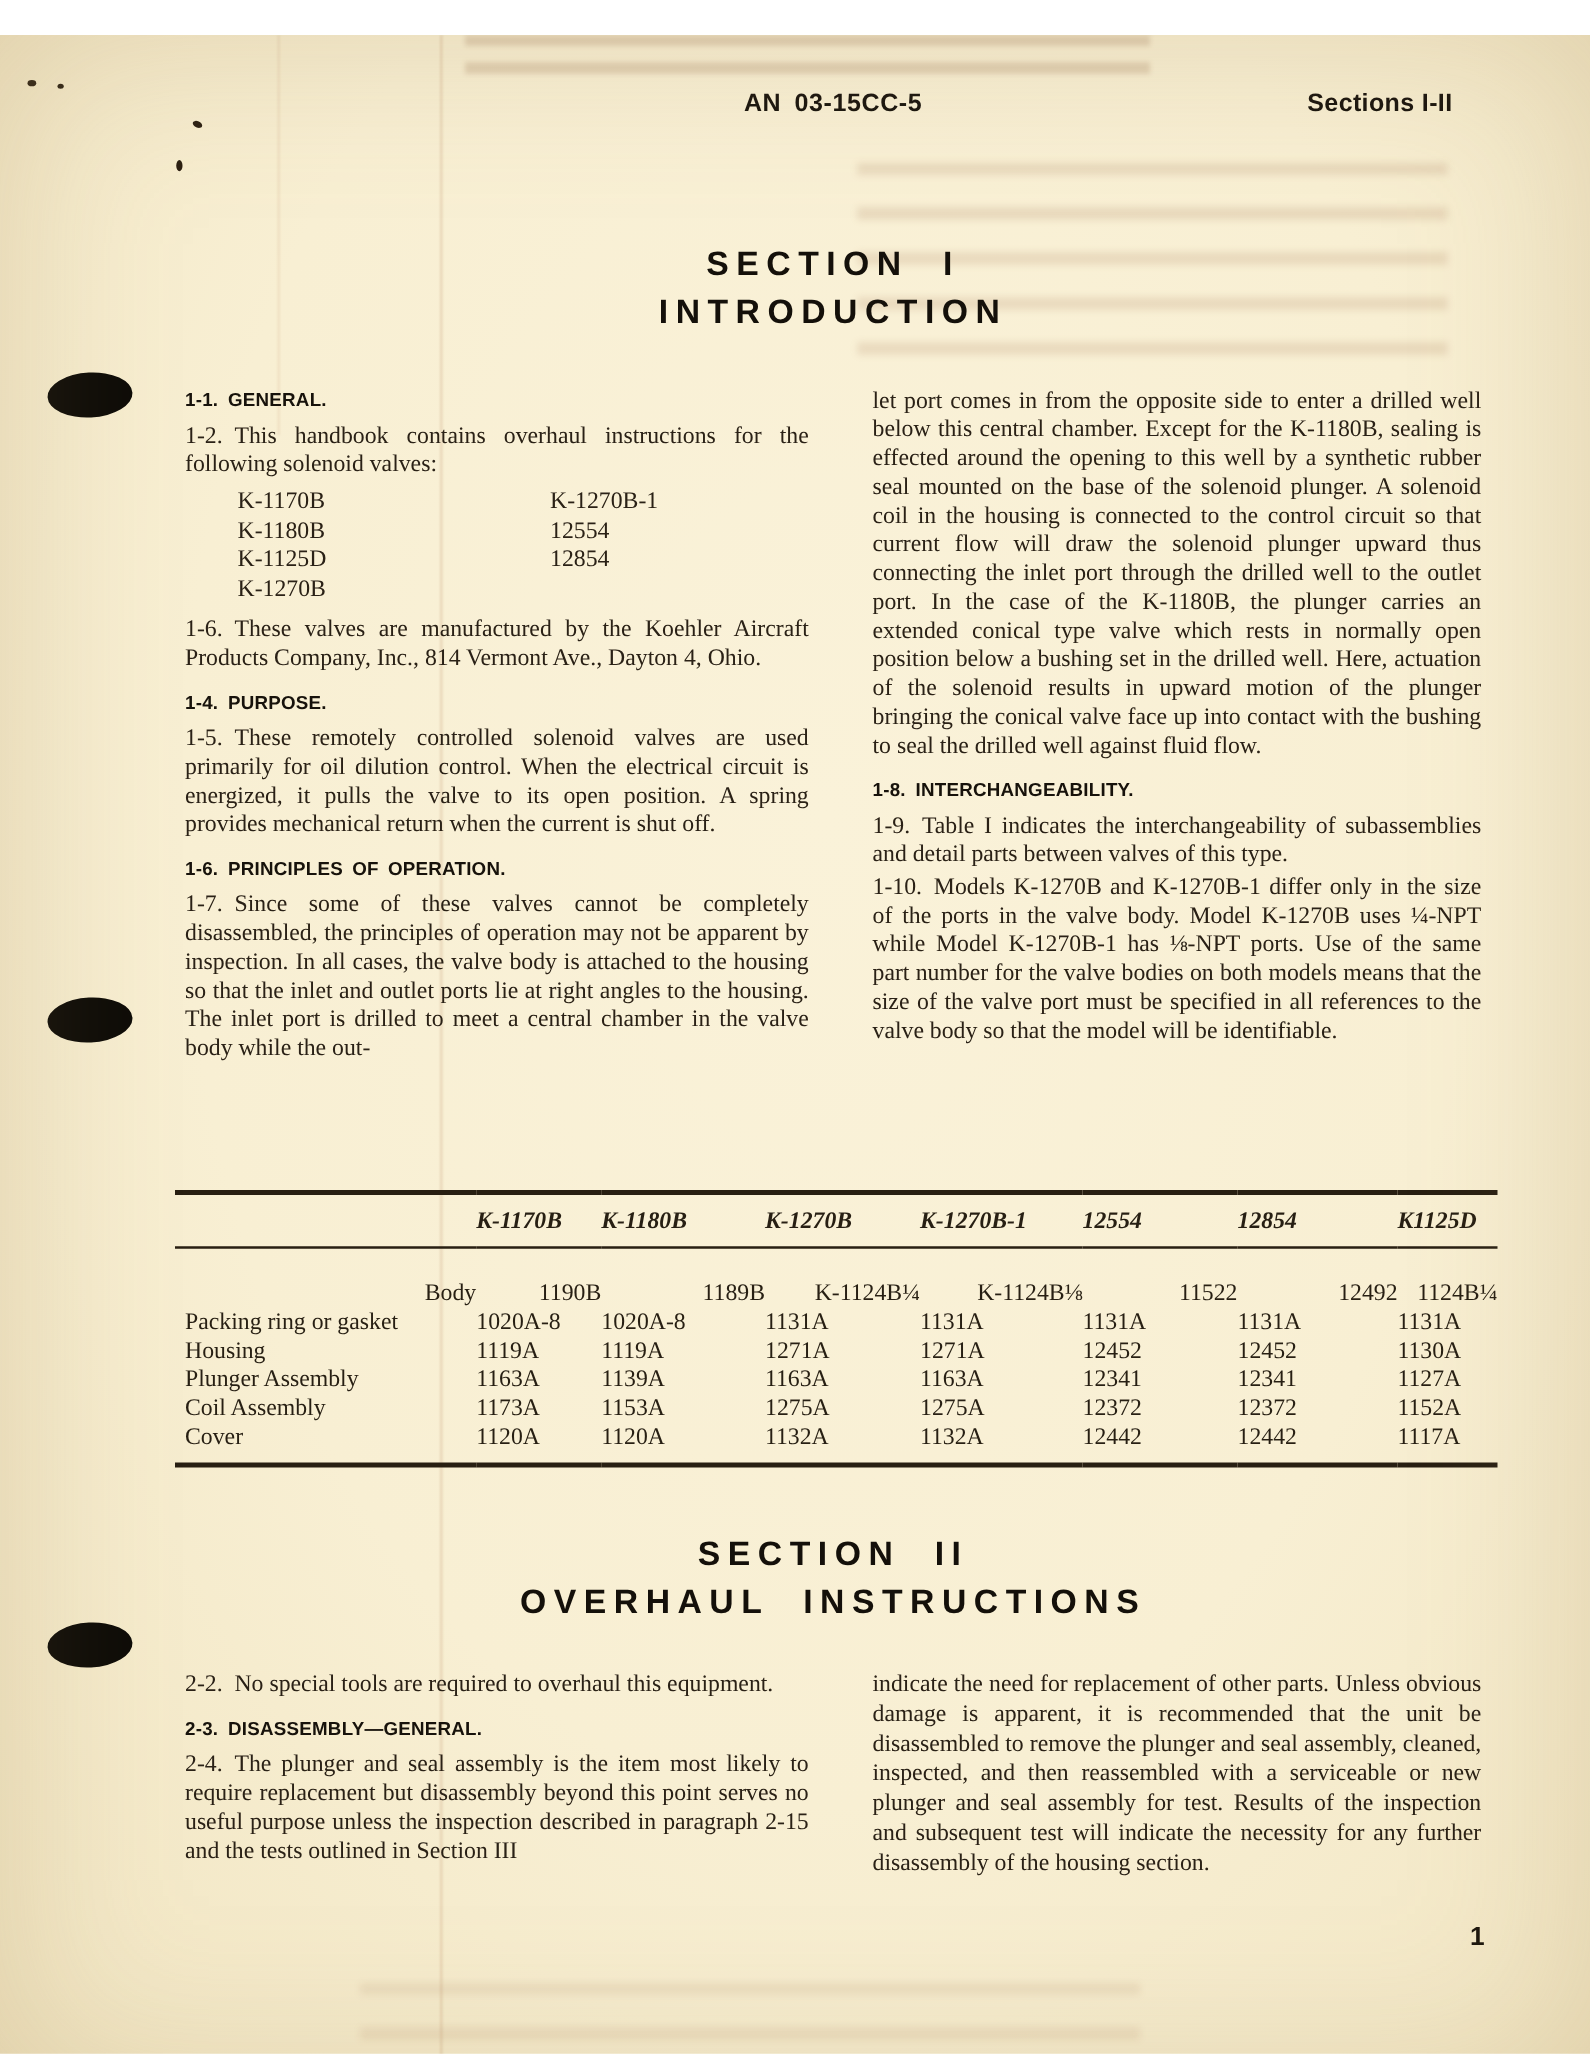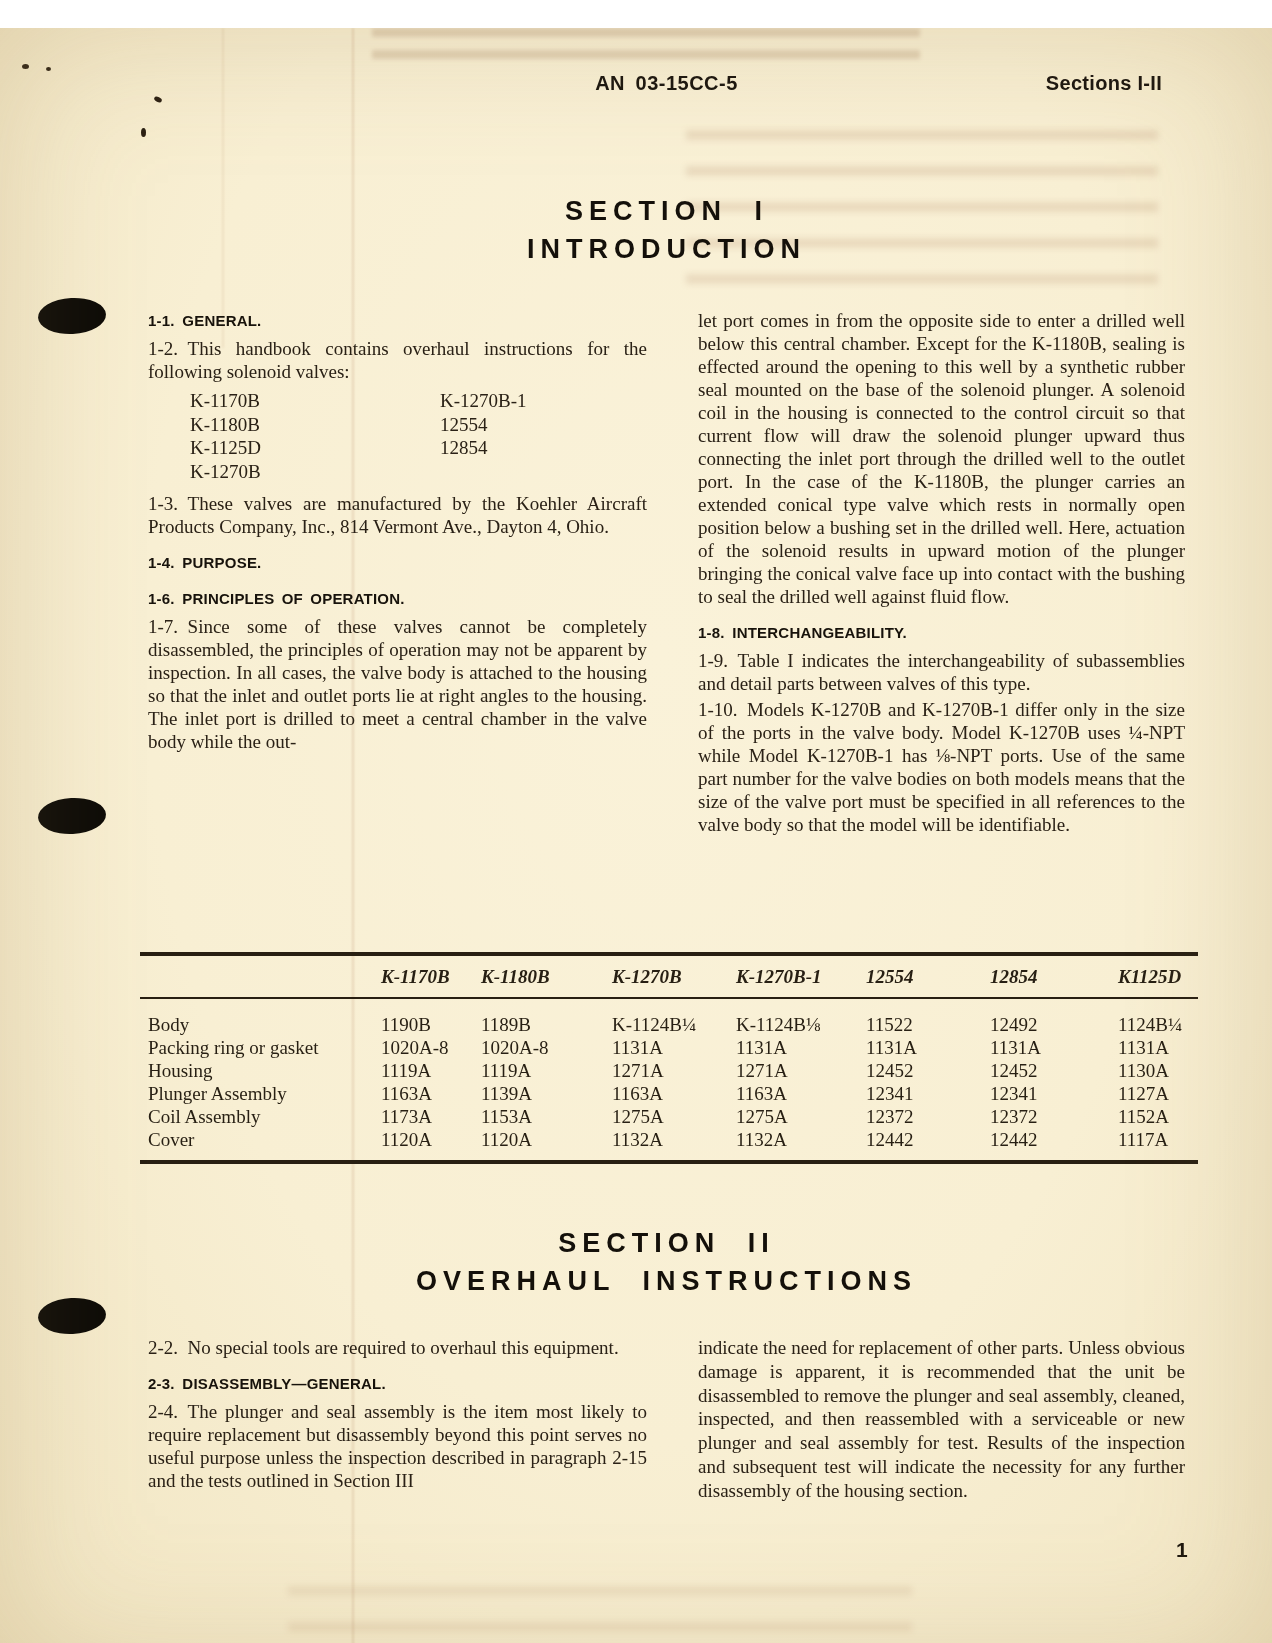--- a/index.html
+++ b/index.html
@@ -60,21 +60,21 @@
     font-family:"Liberation Sans", sans-serif; font-weight:700; font-size:20px;
     letter-spacing:2px; word-spacing:8px; color:#14100a; }
   #table1 { position:absolute; left:140px; top:924px; width:1058px;
     border-collapse:collapse; table-layout:fixed; font-size:19px; color:#271f13;
     border-top:4px solid #281f12; }
   #table1 thead tr { height:44px; }
   #table1 th { text-align:left; vertical-align:middle; padding:0;
     font-style:italic; font-weight:700; font-size:19px;
     border-bottom:2px solid #281f12; }
   #table1 td { padding:0; height:23px; font-weight:400; }
-  #table1 tbody tr:first-child td { padding-top:14px; }
+  #table1 tbody tr:first-child td { padding-top:24px;text-align:right; }
   #table1 tbody tr:last-child td { padding-bottom:9px; border-bottom:4px solid #281f12; }
   #table1 th:first-child, #table1 td:first-child { padding-left:8px; }
   #page-number { position:absolute; left:1176px; top:1510px;
     font-family:"Liberation Sans", sans-serif; font-weight:700; font-size:21px; color:#1a140c; }
 </style>
 </head>
 <body>
 
 <div id="page">
 
@@ -110,22 +110,23 @@
         <li>K-1180B</li>
         <li>K-1125D</li>
         <li>K-1270B</li>
       </ul>
       <ul>
         <li>K-1270B-1</li>
         <li>12554</li>
         <li>12854</li>
       </ul>
     </div>
-    <p>1-3. These valves are manufactured by the Koehler Aircraft Products Company, Inc., 814 Vermont Ave., Dayton 4, Ohio.</p>
+    <p>1-6. These valves are manufactured by the Koehler Aircraft Products Company, Inc., 814 Vermont Ave., Dayton 4, Ohio.</p>
     <div class="h">1-4. PURPOSE.</div>
+    <p>1-5. These remotely controlled solenoid valves are used primarily for oil dilution control. When the electrical circuit is energized, it pulls the valve to its open position. A spring provides mechanical return when the current is shut off.</p>
     <div class="h">1-6. PRINCIPLES OF OPERATION.</div>
     <p>1-7. Since some of these valves cannot be completely disassembled, the principles of operation may not be apparent by inspection. In all cases, the valve body is attached to the housing so that the inlet and outlet ports lie at right angles to the housing. The inlet port is drilled to meet a central chamber in the valve body while the out-</p>
   </div>
 
   <div class="col" id="col1b">
     <p style="margin-bottom:10px;">let port comes in from the opposite side to enter a drilled well below this central chamber. Except for the K-1180B, sealing is effected around the opening to this well by a synthetic rubber seal mounted on the base of the solenoid plunger. A solenoid coil in the housing is connected to the control circuit so that current flow will draw the solenoid plunger upward thus connecting the inlet port through the drilled well to the outlet port. In the case of the K-1180B, the plunger carries an extended conical type valve which rests in normally open position below a bushing set in the drilled well. Here, actuation of the solenoid results in upward motion of the plunger bringing the conical valve face up into contact with the bushing to seal the drilled well against fluid flow.</p>
     <div class="h">1-8. INTERCHANGEABILITY.</div>
     <p class="tight">1-9. Table I indicates the interchangeability of subassemblies and detail parts between valves of this type.</p>
     <p>1-10. Models K-1270B and K-1270B-1 differ only in the size of the ports in the valve body. Model K-1270B uses ¼-NPT while Model K-1270B-1 has ⅛-NPT ports. Use of the same part number for the valve bodies on both models means that the size of the valve port must be specified in all references to the valve body so that the model will be identifiable.</p>
   </div>

